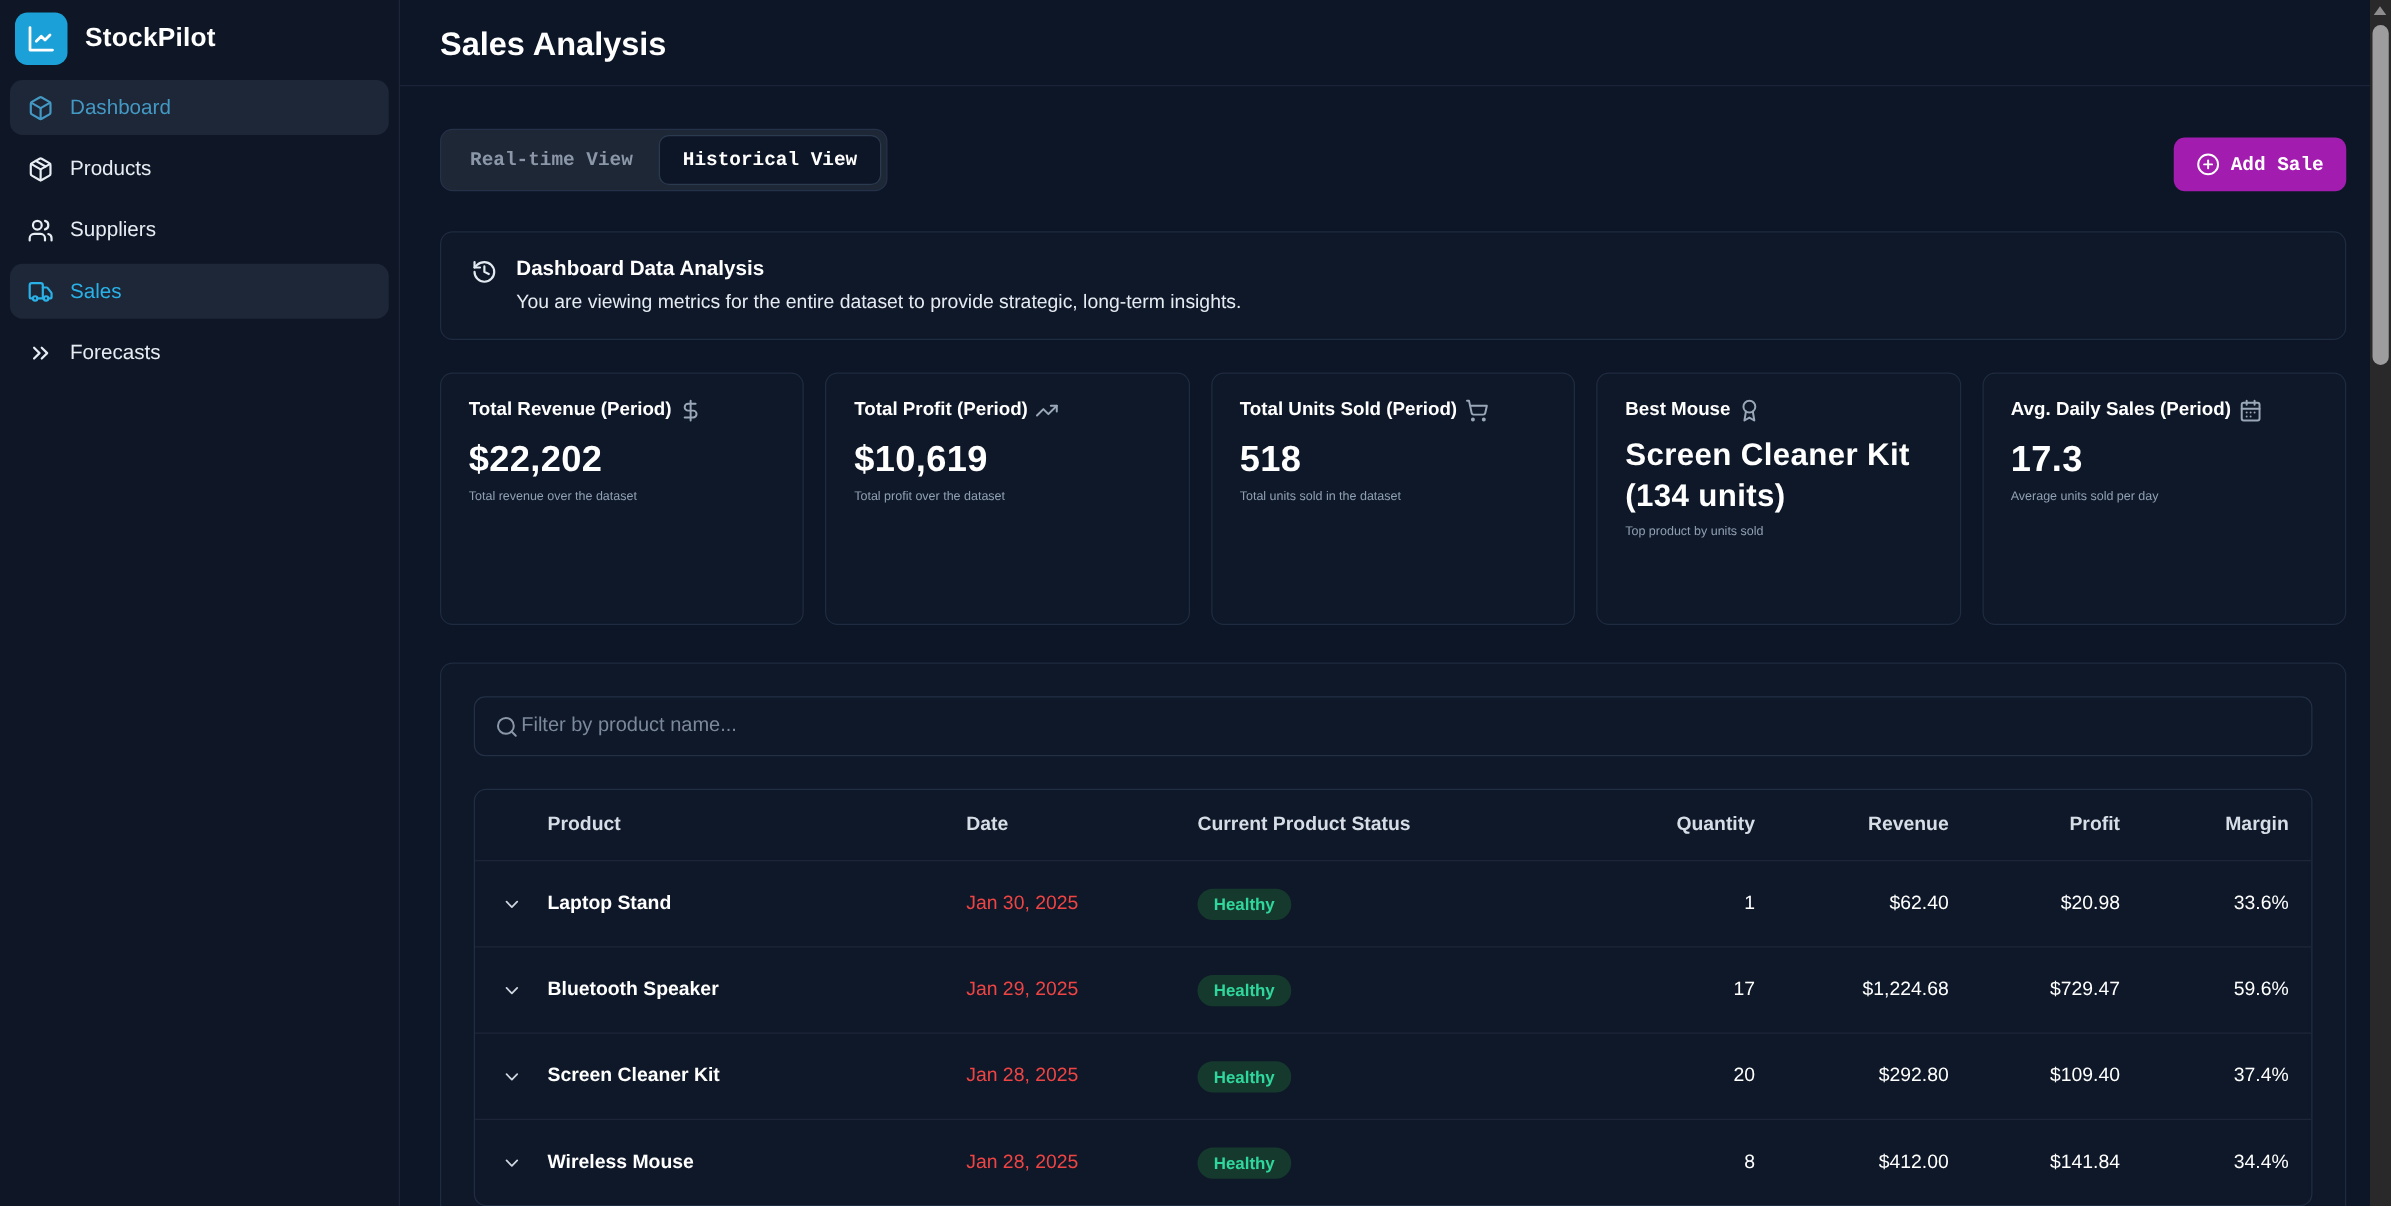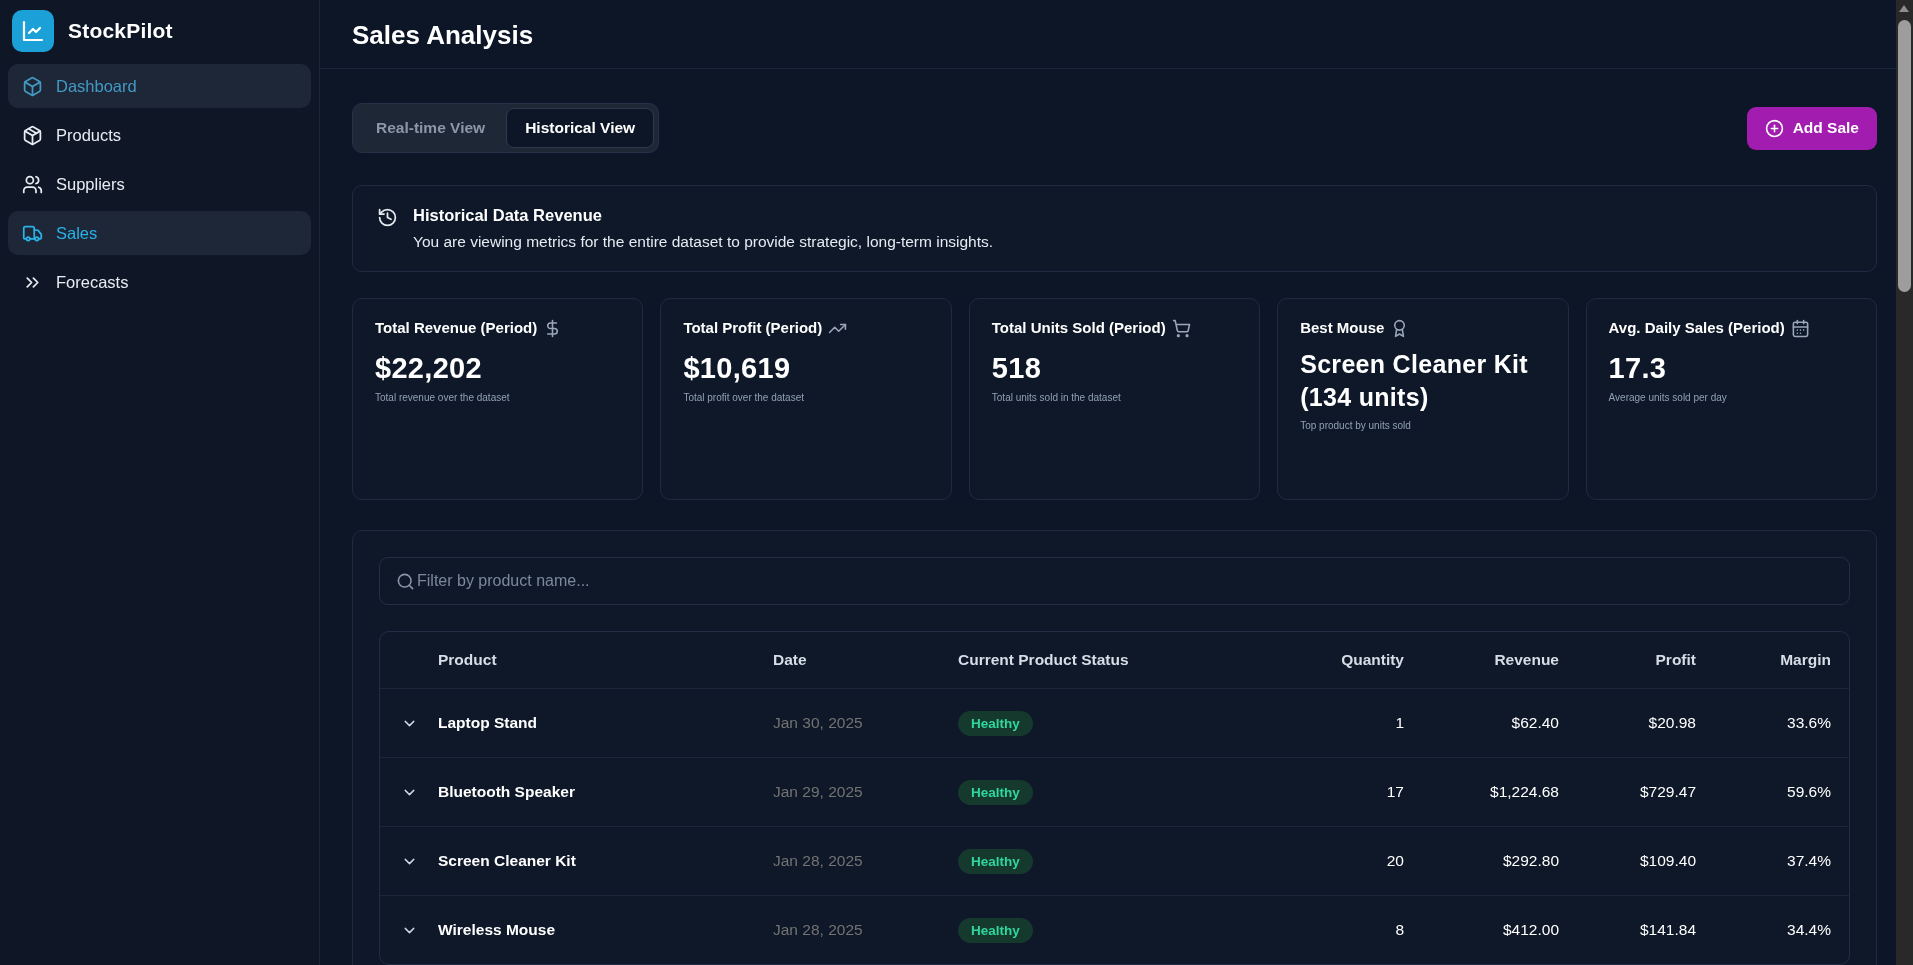--- a/index.html
+++ b/index.html
@@ -39,21 +39,21 @@
   .nav-item.active { background:#1d2737; }
   .nav-item.c-dash { color:#4499c4; }
   .nav-item.c-sales { color:#2ab2e8; }
 
   
   .main { flex:1; display:flex; flex-direction:column; min-width:0; }
   .main-header { padding: 20px 36px 17px 32px; border-bottom:1px solid #19243a; }
   .page-title { font-size:26px; font-weight:bold; color:#fff; }
   .content { padding: 34px 36px 0 32px; }
 
-  .toolbar { display:flex; justify-content:space-between; align-items:center; }
+  .toolbar { display:flex; justify-content:space-between; align-items:flex-end;font-family:Liberation Mono, monospace; }
   .tab-list { background:#1e2736; border:1px solid #253149; border-radius:10px; padding:4px; display:inline-flex; gap:2px; }
   .tab {
     padding:10px 18px; font-size:15.5px; font-weight:600;
     color:#8b97a8; border-radius:8px; border:1px solid transparent; cursor:pointer;
     background:transparent; font-family:inherit;
   }
   .tab.active { background:#0d1626; color:#fff; border-color:#2c3a50; font-weight:bold; }
   .add-btn {
     background:#a21caf; border:none; color:#fff; cursor:pointer;
     display:flex; gap:9px; align-items:center;
@@ -101,21 +101,21 @@
   .table-wrap { margin-top:26px; border:1px solid #212d44; border-radius:10px; overflow:hidden; }
   .trow {
     display:grid;
     grid-template-columns: 58px 335px 185px 230px 1fr 155px 137px 135px;
     align-items:center; padding-right:18px;
   }
   .thead { height:56px; color:#d6dde6; font-weight:bold; font-size:15.5px; }
   .tbody-row { border-top:1px solid #1c2638; height:69px; font-size:15.5px; color:#fff; cursor:pointer; }
   .cell-r { text-align:right; }
   .product-cell { font-weight:bold; color:#fff; }
-  .date-cell { color:#737373; }
+  .date-cell { color:#ef4444; }
   .badge {
     display:inline-block; background:#16392e; color:#2fd79c;
     font-size:13.5px; font-weight:bold; padding:5px 13px; border-radius:999px;
   }
   .expander { display:flex; justify-content:center; align-items:center; color:#cfd6df; }
   .expander svg { width:17px; height:17px; }
 
   
   .scrollbar { position:absolute; top:0; right:0; width:17px; height:965px; background:#292929; z-index:20; }
   .scroll-up {
@@ -212,21 +212,21 @@
 
       <div class="banner">
         <div class="banner-icon">
           <svg viewBox="0 0 24 24" fill="none" stroke="currentColor" stroke-width="2" stroke-linecap="round" stroke-linejoin="round">
               <path d="M3 12a9 9 0 1 0 9-9 9.75 9.75 0 0 0-6.74 2.74L3 8"></path>
               <path d="M3 3v5h5"></path>
               <path d="M12 7v5l4 2"></path>
             </svg>
         </div>
         <div>
-          <div class="banner-title">Historical Data Revenue</div>
+          <div class="banner-title">Dashboard Data Analysis</div>
           <div class="banner-desc">You are viewing metrics for the entire dataset to provide strategic, long-term insights.</div>
         </div>
       </div>
 
       <div class="cards">
         <div class="card">
           <div class="card-head">
             <span class="card-title">Total Revenue (Period)</span>
             <svg viewBox="0 0 24 24" fill="none" stroke="currentColor" stroke-width="2" stroke-linecap="round" stroke-linejoin="round">
                 <line x1="12" x2="12" y1="2" y2="22"></line>

